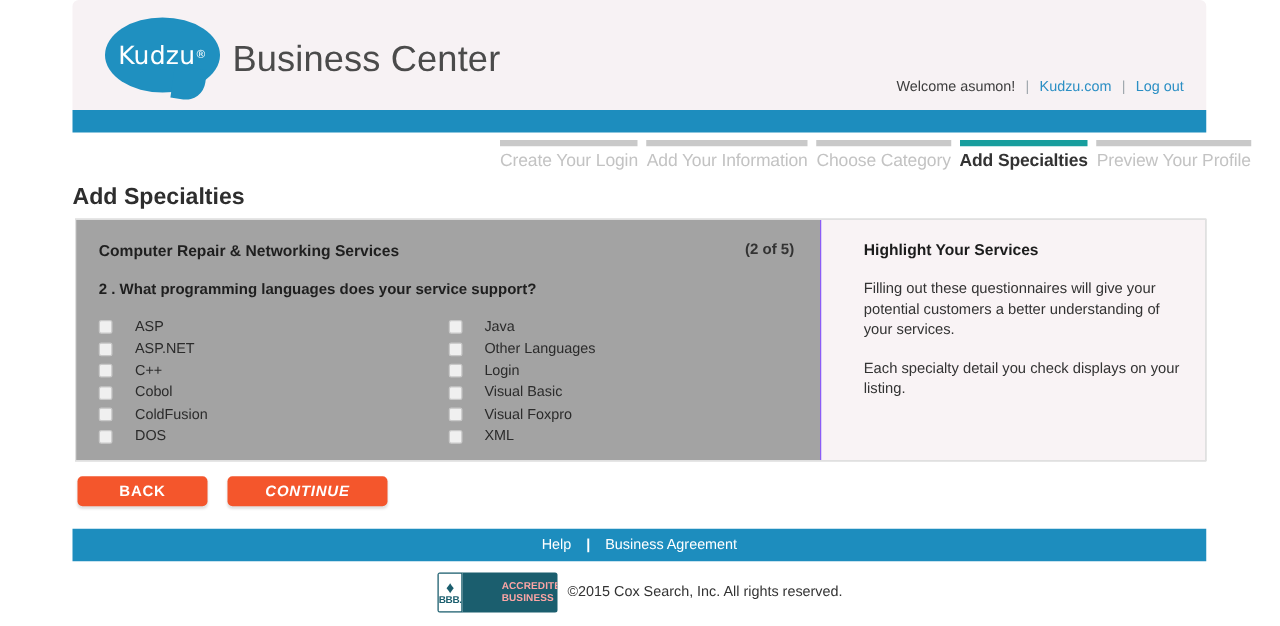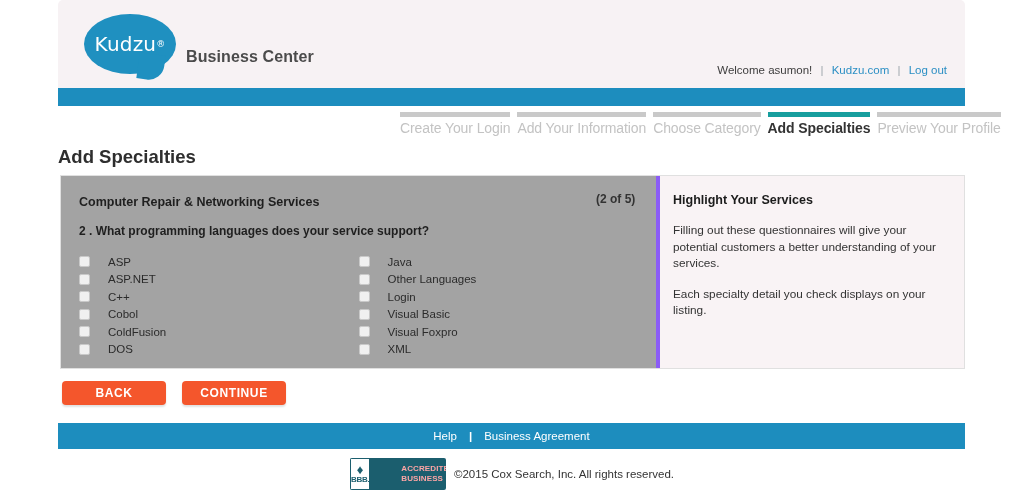--- a/index.html
+++ b/index.html
@@ -32,23 +32,22 @@
   }
   .logo-text {
     position: absolute; left: 0; top: 0; width: 92px; height: 60px;
     display: flex; align-items: center; justify-content: center;
     color: #ffffff; font-size: 20px; letter-spacing: .2px;
     font-family: "DejaVu Sans", sans-serif;
   }
   .logo-text sup { font-size: 9px; vertical-align: super; }
   .site-title {
     position: absolute; left: 128px; top: 32px;
-    font-size: 16px; color: #4b4b4b; font-weight: bold;
+    font-size: 29px; color: #4b4b4b; font-weight: normal;
     letter-spacing: .1px;
-    margin-top: 16px;
   }
   .header-links {
     position: absolute; right: 18px; top: 64px;
     font-size: 11.5px; color: #4a4a4a; white-space: nowrap;
   }
   .header-links .welcome { color: #3d3d3d; }
   .header-links a { color: #2b8fc4; text-decoration: none; }
   .header-links .sep { color: #9fa7ad; padding: 0 5px; }
 
   .blue-bar {
@@ -104,39 +103,39 @@
   }
   .cbox {
     width: 11px; height: 11px; background: #f0f0f0;
     border: 1px solid #c8c8c8; border-radius: 2px;
     flex: 0 0 auto;
   }
   .option-label {
     margin-left: 18px; font-size: 11.5px; color: #2b2b2b;
   }
   .card-right {
-    width: 310px; background: #f9f3f5; border-left: 4px solid #8b5cf6;
-    padding: 17px 20px 0 13px;
+    width: 310px; background: #f9f3f5; border-left: 1px solid #8b5cf6;
+    padding: 17px 20px 0 34px;
   }
   .panel-title { font-size: 12.5px; color: #1c1c1c; font-weight: bold; }
   .panel-text {
     margin-top: 15px; font-size: 11.8px; color: #333333; line-height: 16.5px;
   }
   .panel-text.second { margin-top: 14px; }
 
   
   .buttons { position: absolute; left: 62px; top: 381px; display: flex; gap: 16px; }
   .btn {
     background: #f4562c; color: #ffffff; border: none;
     border-radius: 4px; font-size: 12px; font-weight: bold;
     letter-spacing: .6px; cursor: pointer; font-family: "Liberation Sans", sans-serif;
     box-shadow: 0 2px 2px rgba(0,0,0,.12);
   }
   .btn-back { width: 104px; height: 24px; }
-  .btn-continue { width: 104px; height: 24px; }
+  .btn-continue { width: 128px; height: 24px; font-style: italic; }
 
   
   .footer-bar {
     position: absolute; left: 58px; top: 423px; width: 907px; height: 26px;
     background: #1d8dbe; display: flex; align-items: center; justify-content: center;
   }
   .footer-bar a { color: #ffffff; font-size: 11.5px; font-weight: normal; text-decoration: none; }
   .footer-bar .fsep { color: #ffffff; font-size: 11.5px; padding: 0 12px; font-weight: bold; }
 
   .footer-bottom {

